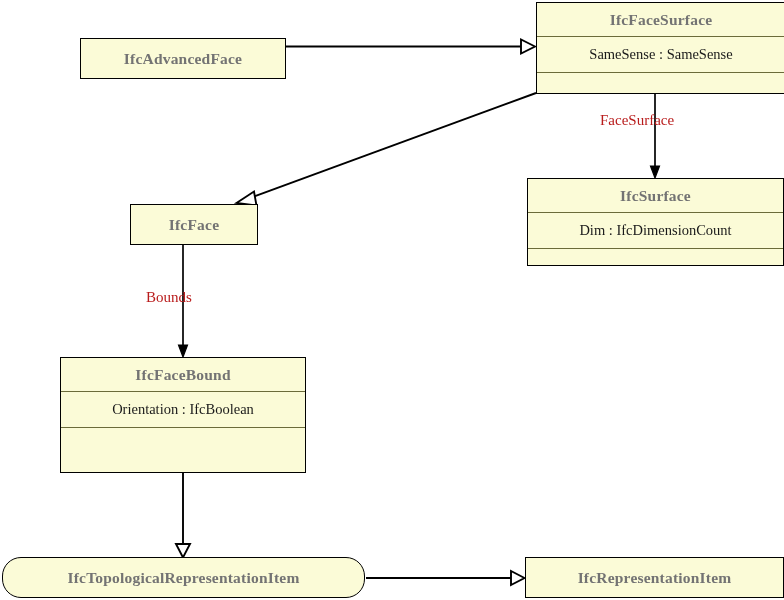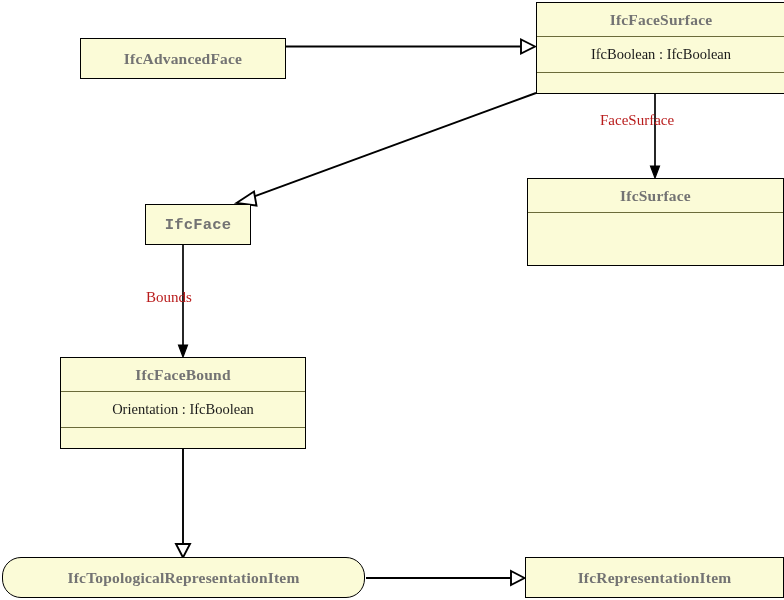--- a/index.html
+++ b/index.html
@@ -68,24 +68,24 @@
   #box-advanced-face .uml-title { height: 100%; }
 
   #box-face-surface  { left: 536px; top: 2px;   width: 250px; height: 92px; }
   #box-face-surface .uml-title { height: 33px; }
   #box-face-surface .uml-attrs { height: 35px; }
 
   #box-surface       { left: 527px; top: 178px; width: 257px; height: 88px; }
   #box-surface .uml-title { height: 33px; }
   #box-surface .uml-attrs { height: 35px; }
 
-  #box-face          { left: 145px; top: 204px; width: 106px; height: 41px; font-family: Liberation Mono, monospace; }
+  #box-face          { left: 130px; top: 204px; width: 128px; height: 41px; }
   #box-face .uml-title { height: 100%; }
 
-  #box-face-bound    { left: 60px;  top: 357px; width: 246px; height: 92px; }
+  #box-face-bound    { left: 60px;  top: 357px; width: 246px; height: 116px; }
   #box-face-bound .uml-title { height: 33px; }
   #box-face-bound .uml-attrs { height: 35px; }
 
   #box-topo-rep-item { left: 2px;   top: 557px; width: 363px; height: 41px; border-radius: 19px; }
   #box-topo-rep-item .uml-title { height: 100%; }
 
   #box-rep-item      { left: 525px; top: 557px; width: 259px; height: 41px; }
   #box-rep-item .uml-title { height: 100%; }
 
   
@@ -129,26 +129,27 @@
       <polygon points="524.5,578 511,571 511,585" fill="#ffffff" stroke="#000000" stroke-width="1.9" stroke-linejoin="miter"></polygon>
     </g>
   </svg>
 
   <div class="uml-box" id="box-advanced-face">
     <div class="uml-title">IfcAdvancedFace</div>
   </div>
 
   <div class="uml-box" id="box-face-surface">
     <div class="uml-title">IfcFaceSurface</div>
-    <div class="uml-attrs">IfcBoolean : IfcBoolean</div>
+    <div class="uml-attrs">SameSense : SameSense</div>
     <div class="uml-ops"></div>
   </div>
 
   <div class="uml-box" id="box-surface">
     <div class="uml-title">IfcSurface</div>
+    <div class="uml-attrs">Dim : IfcDimensionCount</div>
     <div class="uml-ops"></div>
   </div>
 
   <div class="uml-box" id="box-face">
     <div class="uml-title">IfcFace</div>
   </div>
 
   <div class="uml-box" id="box-face-bound">
     <div class="uml-title">IfcFaceBound</div>
     <div class="uml-attrs">Orientation : IfcBoolean</div>

